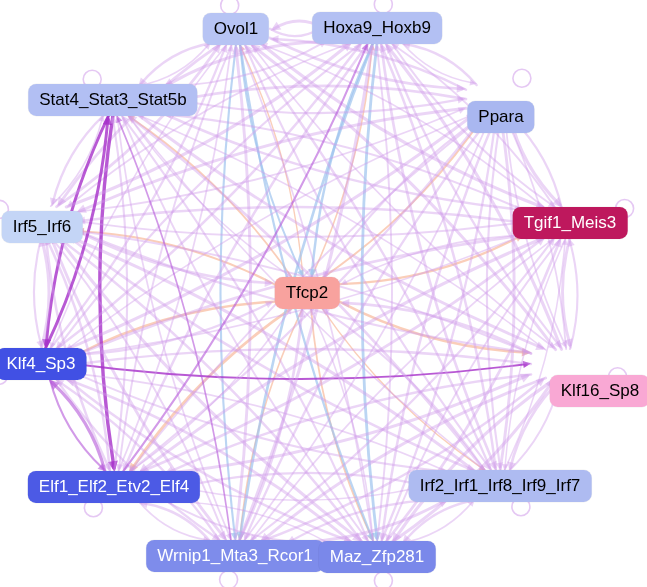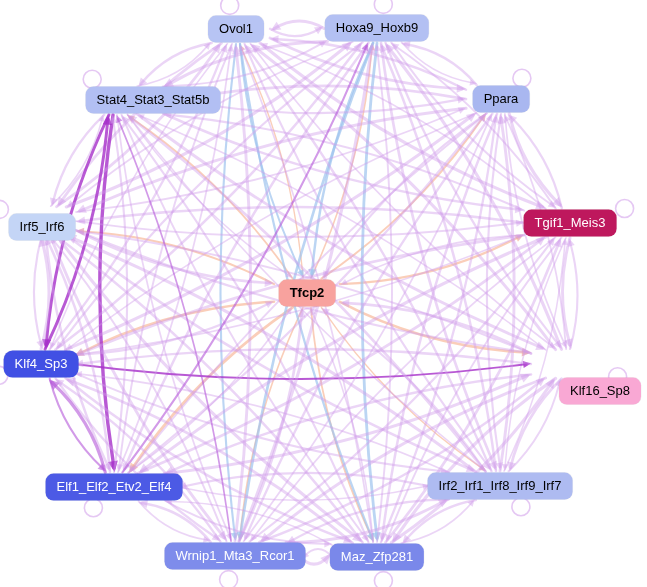--- a/index.html
+++ b/index.html
@@ -26,21 +26,21 @@
     top: 0;
     width: 100%;
     height: 100%;
     pointer-events: none;
   }
   .node {
     position: absolute;
     transform: translate(-50%, -50%);
     padding: 5px 11px;
     border-radius: 8px;
-    font-size: 13px;
+    font-size: 17px;
     line-height: 1.3;
     white-space: nowrap;
     pointer-events: auto;
     cursor: default;
     box-shadow: 0 0 0 0.5px rgba(0,0,0,0.06);
   }
 </style>
 </head>
 <body>
 
@@ -365,25 +365,25 @@
       <circle cx="-0.6" cy="209.4" r="9" fill="none" stroke="#cf9be9" stroke-opacity="0.55" stroke-width="1.6"></circle>
       <circle cx="624.6" cy="208.5" r="9" fill="none" stroke="#cf9be9" stroke-opacity="0.55" stroke-width="1.6"></circle>
       <circle cx="-1.1" cy="375.3" r="9" fill="none" stroke="#cf9be9" stroke-opacity="0.55" stroke-width="1.6"></circle>
       <circle cx="617.6" cy="376.8" r="9" fill="none" stroke="#cf9be9" stroke-opacity="0.55" stroke-width="1.6"></circle>
       <circle cx="93.4" cy="507.8" r="9" fill="none" stroke="#cf9be9" stroke-opacity="0.55" stroke-width="1.6"></circle>
       <circle cx="520.9" cy="506.8" r="9" fill="none" stroke="#cf9be9" stroke-opacity="0.55" stroke-width="1.6"></circle>
       <circle cx="228.6" cy="579.6" r="9" fill="none" stroke="#cf9be9" stroke-opacity="0.55" stroke-width="1.6"></circle>
       <circle cx="383.4" cy="580.6" r="9" fill="none" stroke="#cf9be9" stroke-opacity="0.55" stroke-width="1.6"></circle>
     </svg>
   <div id="node-layer">
-      <div class="node" style="left: 307px; top: 293px; background: rgb(248, 162, 158); color: rgb(0, 0, 0); font-weight: bold;">Tfcp2</div>
+      <div class="node" style="left: 307px; top: 293px; background: rgb(248, 162, 158); color: rgb(0, 0, 0);">Tfcp2</div>
       <div class="node" style="left: 236px; top: 29px; background: rgb(183, 196, 244); color: rgb(0, 0, 0);">Ovol1</div>
       <div class="node" style="left: 377px; top: 28px; background: rgb(179, 192, 243); color: rgb(0, 0, 0);">Hoxa9_Hoxb9</div>
-      <div class="node" style="left: 113px; top: 100px; background: rgb(178, 191, 243); color: rgb(0, 0, 0); margin-left: 40px;">Stat4_Stat3_Stat5b</div>
-      <div class="node" style="left: 501px; top: 99px; background: rgb(169, 183, 240); color: rgb(0, 0, 0);">Ppara</div>
+      <div class="node" style="left: 113px; top: 100px; background: rgb(178, 191, 243); color: rgb(0, 0, 0);">Stat4_Stat3_Stat5b</div>
+      <div class="node" style="left: 501px; top: 117px; background: rgb(169, 183, 240); color: rgb(0, 0, 0);">Ppara</div>
       <div class="node" style="left: 42px; top: 221px; background: rgb(196, 213, 246); color: rgb(0, 0, 0); margin-top: 6px;">Irf5_Irf6</div>
       <div class="node" style="left: 570px; top: 223px; background: #be185d; color: rgb(255, 255, 255);">Tgif1_Meis3</div>
       <div class="node" style="left: 41px; top: 364px; background: rgb(65, 80, 228); color: rgb(255, 255, 255); border-radius: 9px;">Klf4_Sp3</div>
       <div class="node" style="left: 600px; top: 364px; background: #f9a8d4; color: rgb(0, 0, 0); margin-top: 27px;">Klf16_Sp8</div>
       <div class="node" style="left: 114px; top: 487px; background: rgb(76, 90, 229); color: rgb(255, 255, 255);">Elf1_Elf2_Etv2_Elf4</div>
       <div class="node" style="left: 500px; top: 486px; background: rgb(174, 187, 241); color: rgb(0, 0, 0);">Irf2_Irf1_Irf8_Irf9_Irf7</div>
       <div class="node" style="left: 235px; top: 556px; background: rgb(126, 140, 235); color: rgb(255, 255, 255);">Wrnip1_Mta3_Rcor1</div>
       <div class="node" style="left: 377px; top: 557px; background: rgb(122, 136, 234); color: rgb(255, 255, 255);">Maz_Zfp281</div>
     </div>
 </div>

